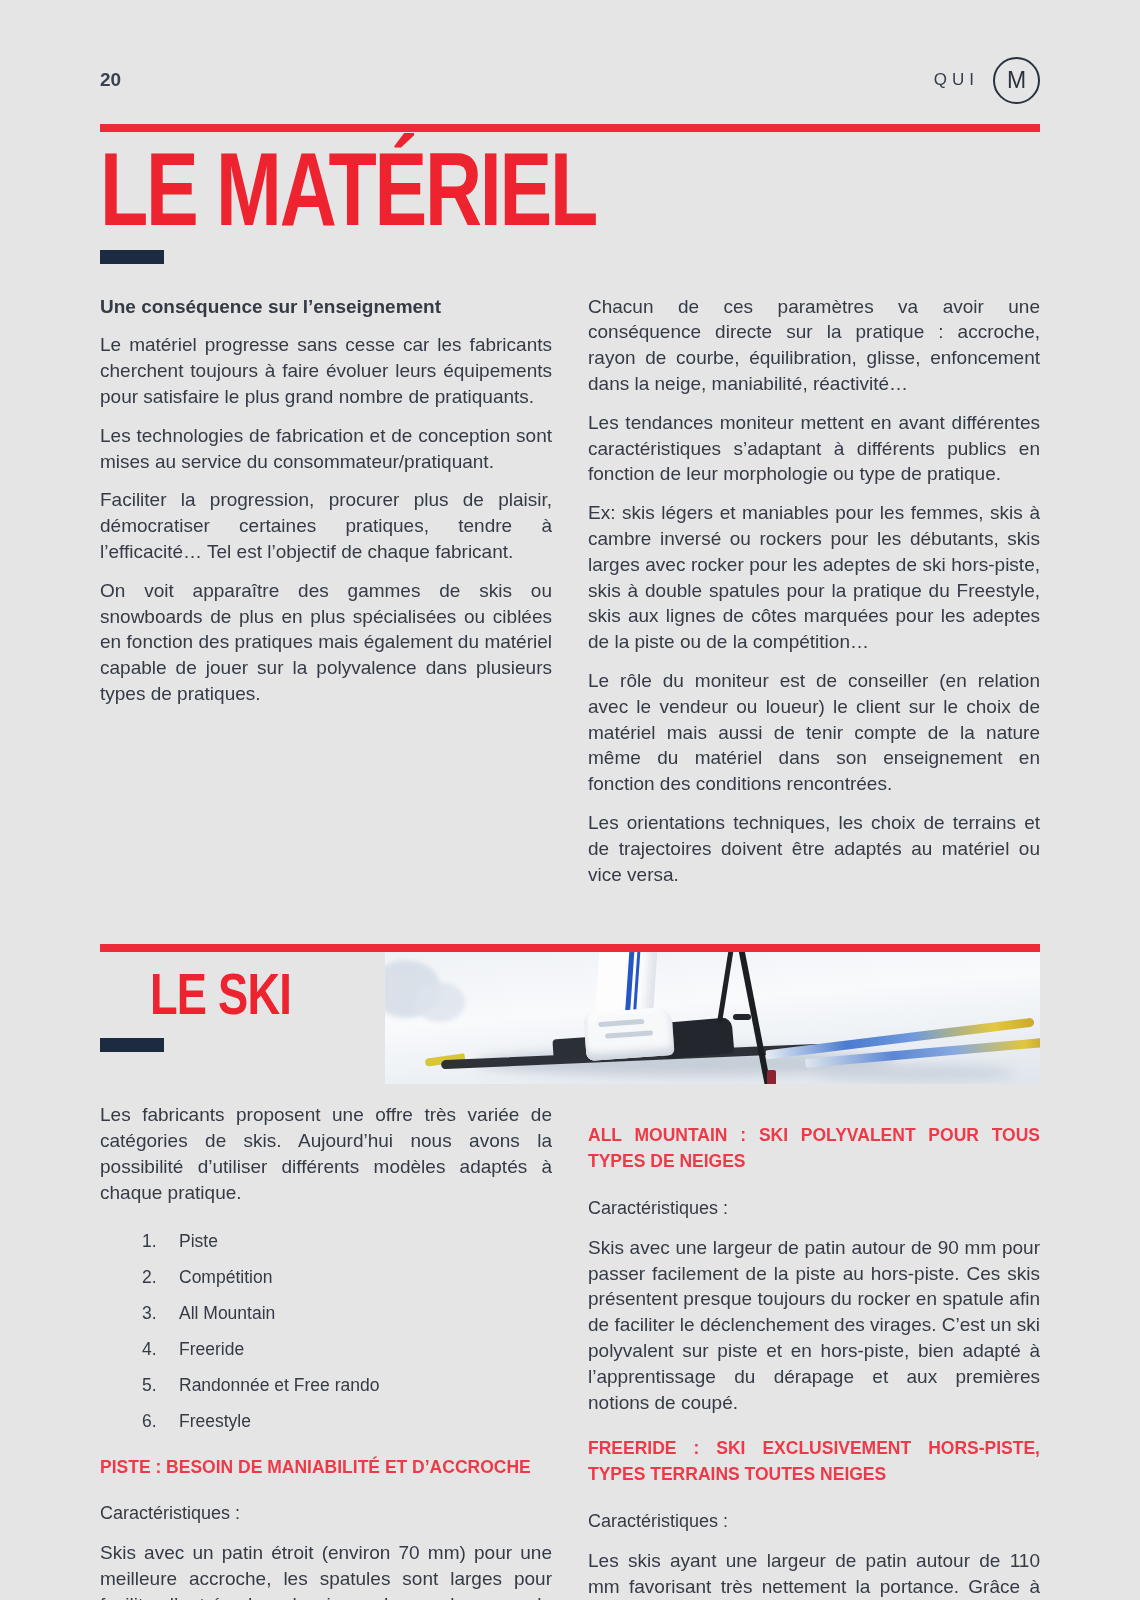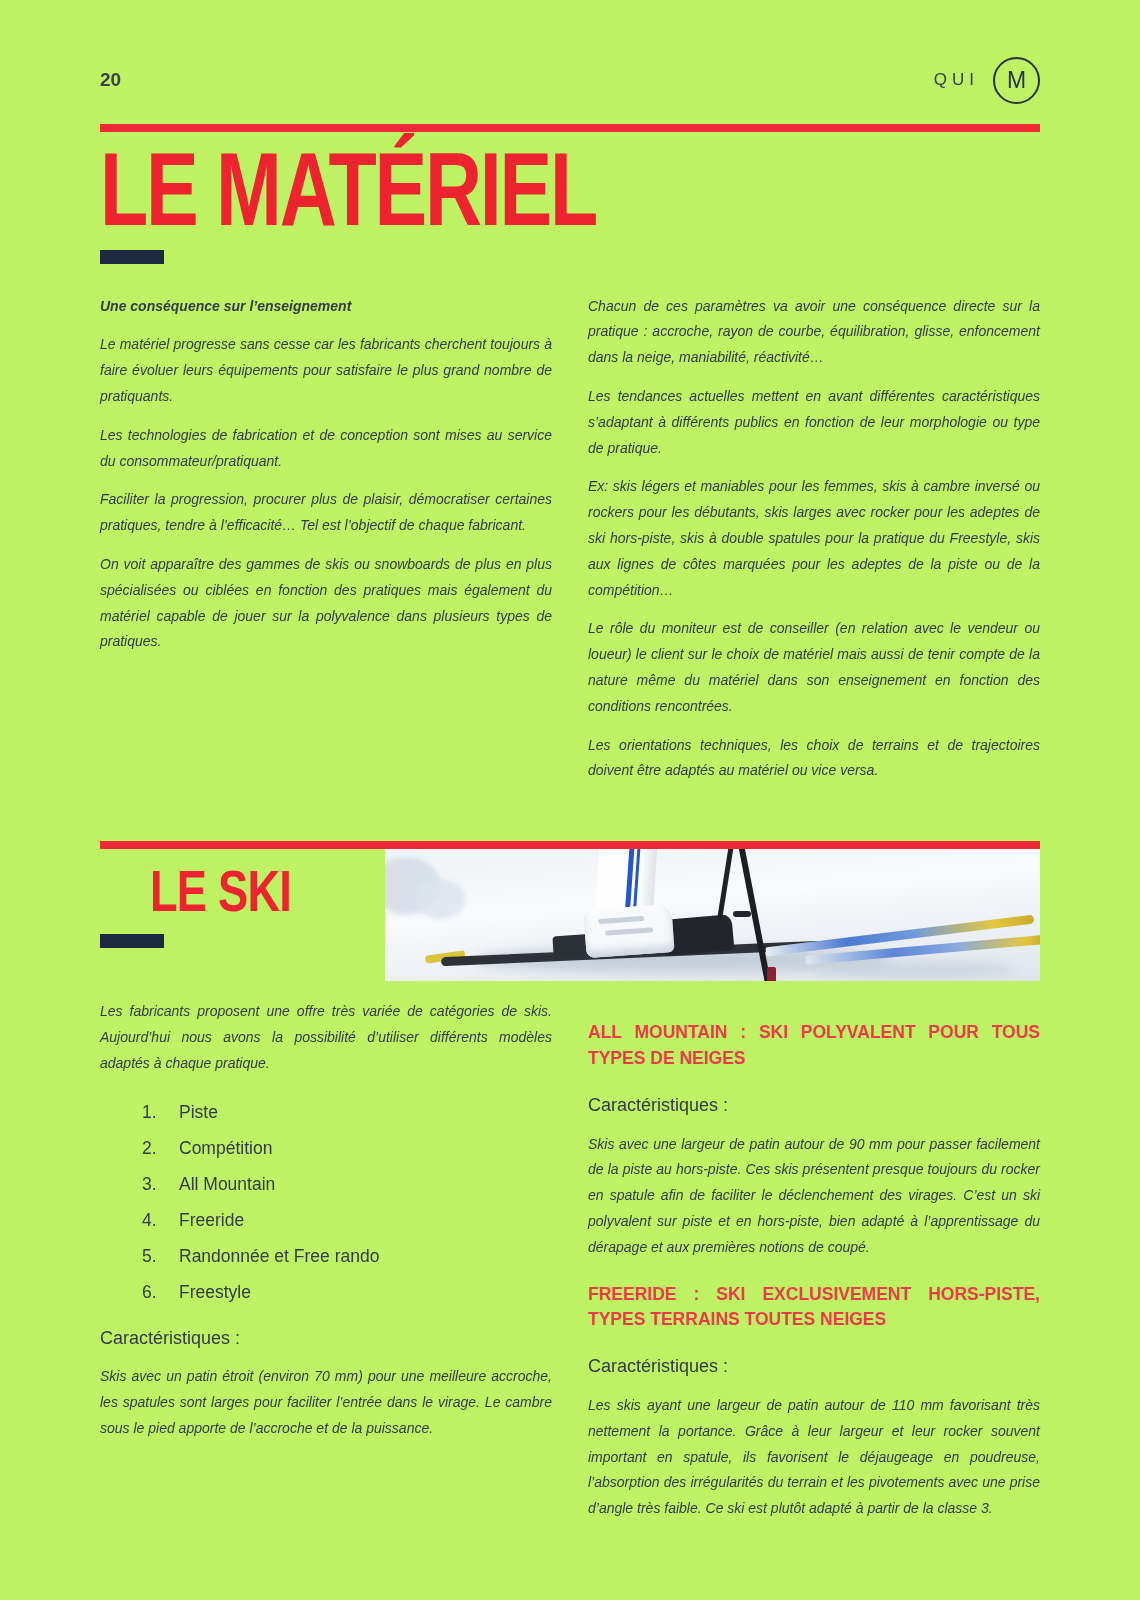--- a/index.html
+++ b/index.html
@@ -1,20 +1,20 @@
 <!DOCTYPE html>
 <html><head>
 <meta charset="utf-8">
 <style>
   * { margin:0; padding:0; box-sizing:border-box; }
   html,body { background:#ffffff; }
   body { font-family:"Liberation Sans","DejaVu Sans",sans-serif; }
   .page {
     position:relative; width:1140px; height:1600px; margin:0 auto;
-    background:#bef264; padding:55px 100px 0 100px; overflow:hidden;
+    background:#e5e5e5; padding:55px 100px 0 100px; overflow:hidden;
     color:#343b46;
   }
 
   
   .top-row { display:flex; justify-content:space-between; align-items:center; height:50px; }
   .page-num { font-size:19px; font-weight:700; color:#3a4150; }
   .brand { display:flex; align-items:center; gap:14px; }
   .brand-word { font-size:17px; letter-spacing:5px; color:#333d4c; font-weight:400; }
   .brand-circle {
     width:47px; height:47px; border:2.5px solid #29323f; border-radius:50%;
@@ -37,22 +37,22 @@
     display:inline-block; color:#ed2330; font-weight:700;
     font-size:58px; line-height:0.95; letter-spacing:-1px;
     transform:scaleX(0.78); transform-origin:left center;
     white-space:nowrap; margin-top:14px;
   }
 
   
   .cols { display:flex; gap:36px; margin-top:30px; }
   .col { flex:1; min-width:0; }
   .body-p {
-    font-size:14px; line-height:25.8px; text-align:justify;
-    color:#343b46; margin-bottom:13px;font-style:italic;
+    font-size:19px; line-height:25.8px; text-align:justify;
+    color:#343b46; margin-bottom:13px;
   }
   .body-p.last { margin-bottom:0; }
   .lead-bold { font-weight:700; text-align:left; }
   .red-head {
     font-size:17.5px; line-height:25.8px; font-weight:700; color:#ee3a48;
     text-align:justify; margin:21px 0 13px 0;
   }
   .char-label { font-weight:400; text-align:left; margin:21px 0 13px 0; font-size:18px; line-height:25.8px; color:#343b46; }
 
   
@@ -114,21 +114,21 @@
   <div class="cols">
     <div class="col">
       <p class="body-p lead-bold">Une conséquence sur l’enseignement</p>
       <p class="body-p">Le matériel progresse sans cesse car les fabricants cherchent toujours à faire évoluer leurs équipements pour satisfaire le plus grand nombre de pratiquants.</p>
       <p class="body-p">Les technologies de fabrication et de conception sont mises au service du consommateur/pratiquant.</p>
       <p class="body-p">Faciliter la progression, procurer plus de plaisir, démocratiser certaines pratiques, tendre à l’efficacité… Tel est l’objectif de chaque fabricant.</p>
       <p class="body-p">On voit apparaître des gammes de skis ou snowboards de plus en plus spécialisées ou ciblées en fonction des pratiques mais également du matériel capable de jouer sur la polyvalence dans plusieurs types de pratiques.</p>
     </div>
     <div class="col">
       <p class="body-p">Chacun de ces paramètres va avoir une conséquence directe sur la pratique : accroche, rayon de courbe, équilibration, glisse, enfoncement dans la neige, maniabilité, réactivité…</p>
-      <p class="body-p">Les tendances actuelles mettent en avant différentes caractéristiques s’adaptant à différents publics en fonction de leur morphologie ou type de pratique.</p>
+      <p class="body-p">Les tendances moniteur mettent en avant différentes caractéristiques s’adaptant à différents publics en fonction de leur morphologie ou type de pratique.</p>
       <p class="body-p">Ex: skis légers et maniables pour les femmes, skis à cambre inversé ou rockers pour les débutants, skis larges avec rocker pour les adeptes de ski hors-piste, skis à double spatules pour la pratique du Freestyle, skis aux lignes de côtes marquées pour les adeptes de la piste ou de la compétition…</p>
       <p class="body-p">Le rôle du moniteur est de conseiller (en relation avec le vendeur ou loueur) le client sur le choix de matériel mais aussi de tenir compte de la nature même du matériel dans son enseignement en fonction des conditions rencontrées.</p>
       <p class="body-p last">Les orientations techniques, les choix de terrains et de trajectoires doivent être adaptés au matériel ou vice versa.</p>
     </div>
   </div>
 
   
   <div class="ski-header">
     <div class="red-rule"></div>
     <div class="ski-title-block">
@@ -186,20 +186,21 @@
         <div class="num-item">
           <span class="n">5.</span>
           <span>Randonnée et Free rando</span>
         </div>
         <div class="num-item">
           <span class="n">6.</span>
           <span>Freestyle</span>
         </div>
       </div>
 
+      <p class="red-head">PISTE : BESOIN DE MANIABILITÉ ET D’ACCROCHE</p>
       <p class="char-label">Caractéristiques :</p>
       <p class="body-p">Skis avec un patin étroit (environ 70 mm) pour une meilleure accroche, les spatules sont larges pour faciliter l’entrée dans le virage. Le cambre sous le pied apporte de l’accroche et de la puissance.</p>
 
     </div>
 
     <div class="col">
       <p class="red-head">ALL MOUNTAIN : SKI POLYVALENT POUR TOUS TYPES DE NEIGES</p>
       <p class="char-label">Caractéristiques :</p>
       <p class="body-p">Skis avec une largeur de patin autour de 90 mm pour passer facilement de la piste au hors-piste. Ces skis présentent presque toujours du rocker en spatule afin de faciliter le déclenchement des virages. C’est un ski polyvalent sur piste et en hors-piste, bien adapté à l’apprentissage du dérapage et aux premières notions de coupé.</p>
       <p class="red-head">FREERIDE : SKI EXCLUSIVEMENT HORS-PISTE, TYPES TERRAINS TOUTES NEIGES</p>

